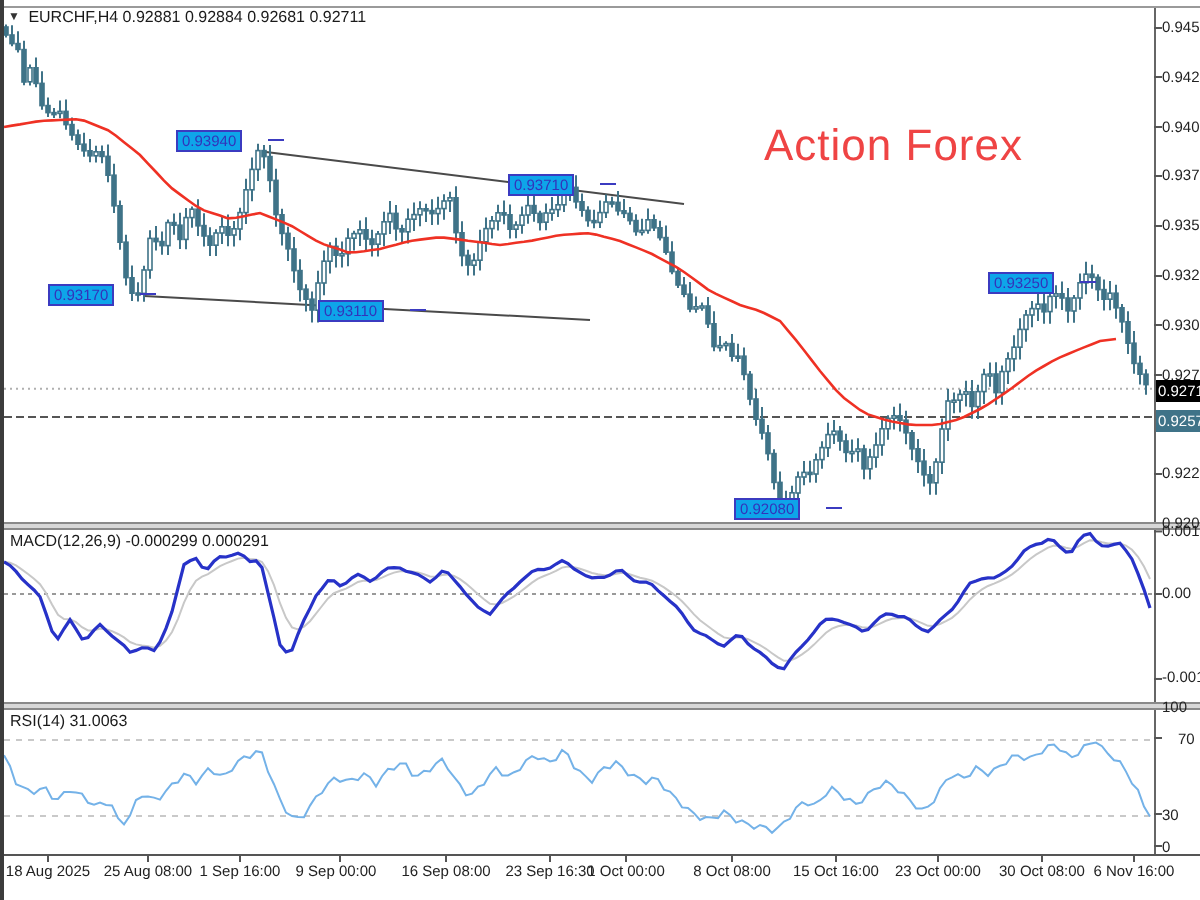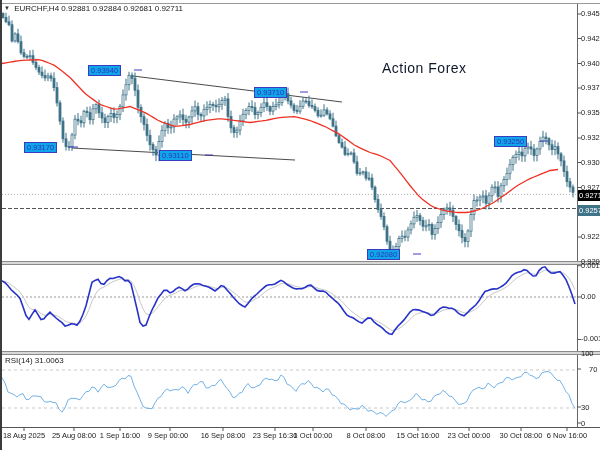--- a/index.html
+++ b/index.html
@@ -1,18 +1,18 @@
 <!DOCTYPE html>
 <html><head>
 <meta charset="utf-8">
 <style>
   html,body{margin:0;padding:0;background:#fff;}
   #wrap{position:relative;width:600px;height:450px;background:#fff;overflow:hidden;
         font-family:"Liberation Sans",sans-serif;-webkit-font-smoothing:antialiased;}
-  #watermark{position:absolute;left:382px;top:60px;font-size:14px;color:#0f172a;z-index:0;letter-spacing:.5px;}
+  #watermark{position:absolute;left:382px;top:60px;font-size:22px;color:#ef4444;z-index:0;letter-spacing:.5px;}
   #chart-svg{position:absolute;left:0;top:0;z-index:1;}
   .txt{position:absolute;z-index:2;font-size:8px;color:#1a1a1a;white-space:nowrap;}
   #title-row{left:4px;top:4px;}
   #title-row .tri{font-size:6px;vertical-align:1px;margin-right:2px;color:#333;}
   #macd-label{left:5px;top:266px;}
   #rsi-label{left:5px;top:356px;}
   .axlab{position:absolute;left:581px;z-index:2;font-size:7.5px;color:#222;white-space:nowrap;}
   .axbox{position:absolute;left:578px;width:21px;height:11px;z-index:3;font-size:7.5px;line-height:11px;
          color:#fff;padding-left:1px;white-space:nowrap;}
   .ptag{position:absolute;z-index:2;border:1px solid #3b3bc0;background:#0ea5e9;color:#3333bb;
@@ -464,20 +464,21 @@
 
   <div id="topborder"></div>
   <div id="leftborder"></div>
   <div class="sep" style="top:261px"></div>
   <div class="sep" style="top:351px"></div>
 
   <div class="txt" id="title-row">
     <span class="tri">▼</span>
     <span>EURCHF,H4 0.92881 0.92884 0.92681 0.92711</span>
   </div>
+  <div class="txt" id="macd-label">MACD(12,26,9) -0.000299 0.000291</div>
   <div class="txt" id="rsi-label">RSI(14) 31.0063</div>
 
   <div id="overlay">
       <div class="axlab" style="top: 9px;">0.94515</div>
       <div class="axlab" style="top: 33.5px;">0.94270</div>
       <div class="axlab" style="top: 58.5px;">0.94020</div>
       <div class="axlab" style="top: 83px;">0.93775</div>
       <div class="axlab" style="top: 108px;">0.93525</div>
       <div class="axlab" style="top: 133px;">0.93275</div>
       <div class="axlab" style="top: 157.5px;">0.93030</div>

